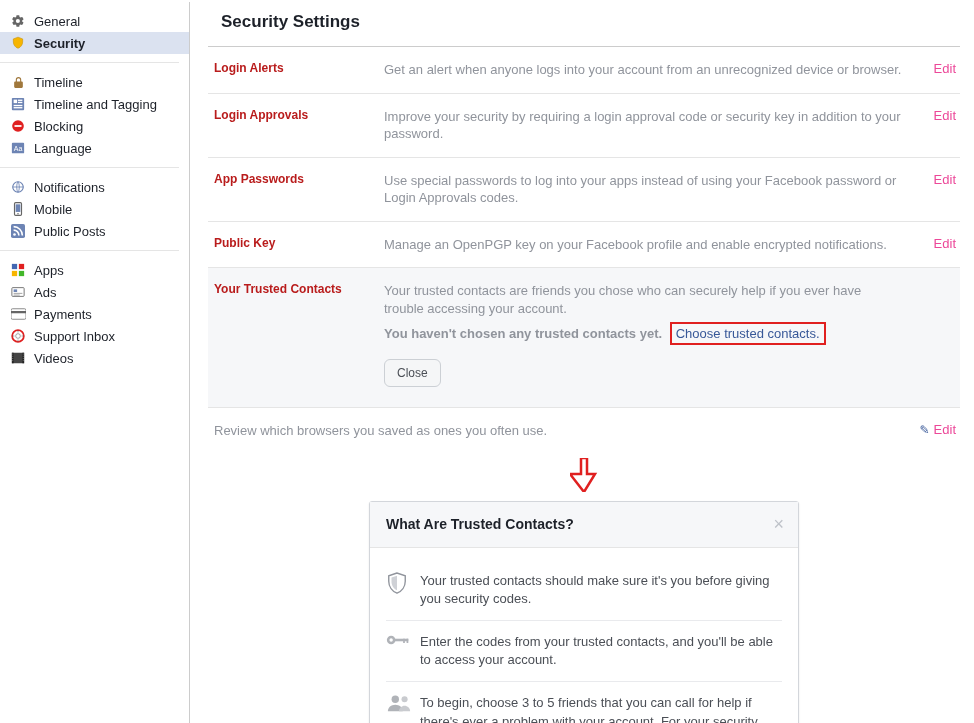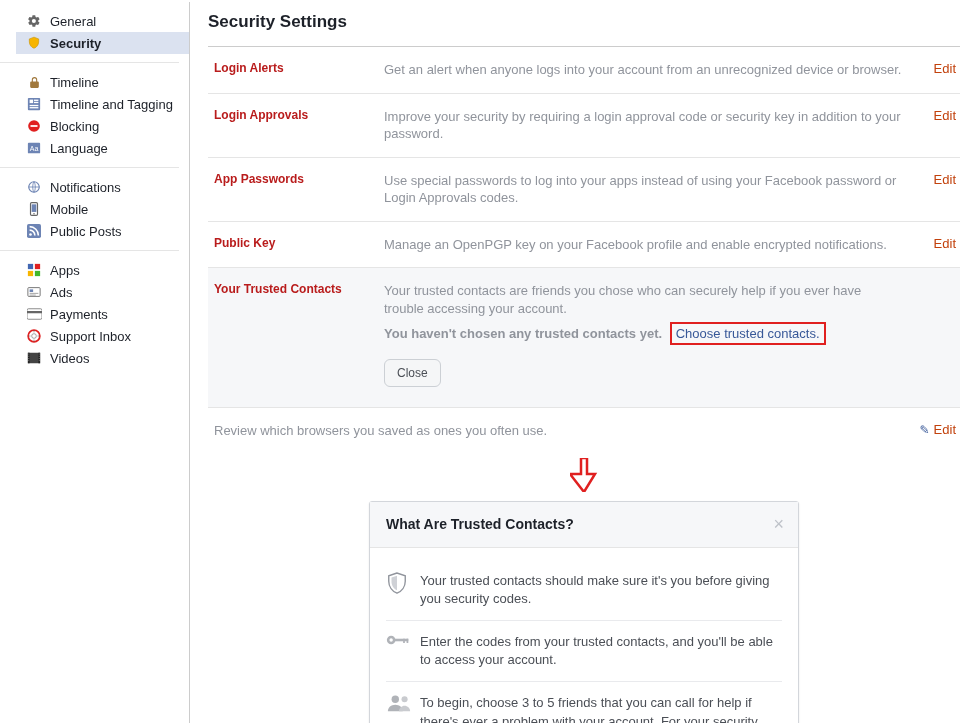--- a/index.html
+++ b/index.html
@@ -12,21 +12,21 @@
   }
   .container { display: flex; }
   .sidebar {
     width: 190px;
     padding: 4px 0 0 0;
     border-right: 1px solid #ccc;
     margin-right: 18px;
     margin-top: 2px;
     min-height: 395px;
   }
-  .side-group { padding: 4px 0; margin-left: 16px; }
+  .side-group { padding: 4px 0; }
   .side-sep { border-top: 1px solid #e5e5e5; margin: 4px 10px 4px 0; }
   .side-item {
     display: flex;
     align-items: center;
     padding: 3px 6px 3px 10px;
     cursor: pointer;
     font-size: 13px;
     color: #1d2129;
   }
   .side-item.active {
@@ -36,31 +36,32 @@
   .side-item .ico {
     width: 16px; height: 16px;
     margin-right: 8px;
     display: flex; align-items: center; justify-content: center;
     font-size: 13px;
   }
   .main { flex: 1; padding: 10px 14px 0 0; }
   .page-title {
     font-size: 17px; font-weight: bold;
     padding: 2px 0 14px 0;
+    margin-left: 13px;
   }
   .hr { border-top: 1px solid #ccc; }
   .row {
     display: flex;
     padding: 14px 4px 14px 6px;
     border-bottom: 1px solid #e5e5e5;
   }
   .row-label { width: 170px; font-weight: bold; font-size: 12px; color: #b91c1c; }
   .row-desc { flex: 1; color: #90949c; font-size: 13px; line-height: 1.35; padding-right: 12px; }
   .row-edit { width: 40px; text-align: right; }
-  .row-edit a { color: #c2410c; text-decoration: none; font-size: 13px; cursor: pointer; margin-top: 8px; }
+  .row-edit a { color: #ec4899; text-decoration: none; font-size: 13px; cursor: pointer; margin-top: 8px; }
   .trusted-row { background: #f6f7f9; padding: 14px 4px 20px 6px; }
   .trusted-row .row-desc { color: #90949c; }
   .sub-note { color:#90949c; margin-top: 8px; }
   .sub-note b { color:#90949c; font-weight: bold; }
   .choose-link {
     color:#385898; cursor:pointer;
     border: 2px solid #e02020;
     padding: 2px 4px;
     margin-left: 4px;
     margin-top: 17px;

